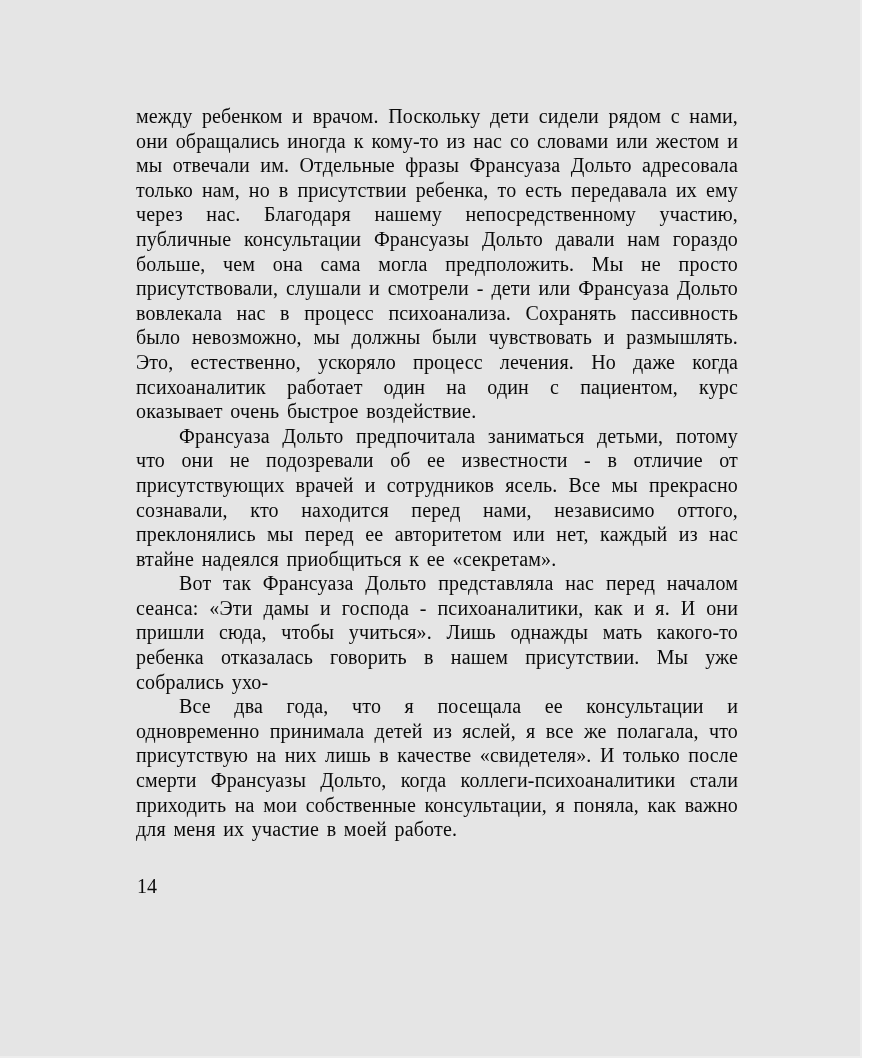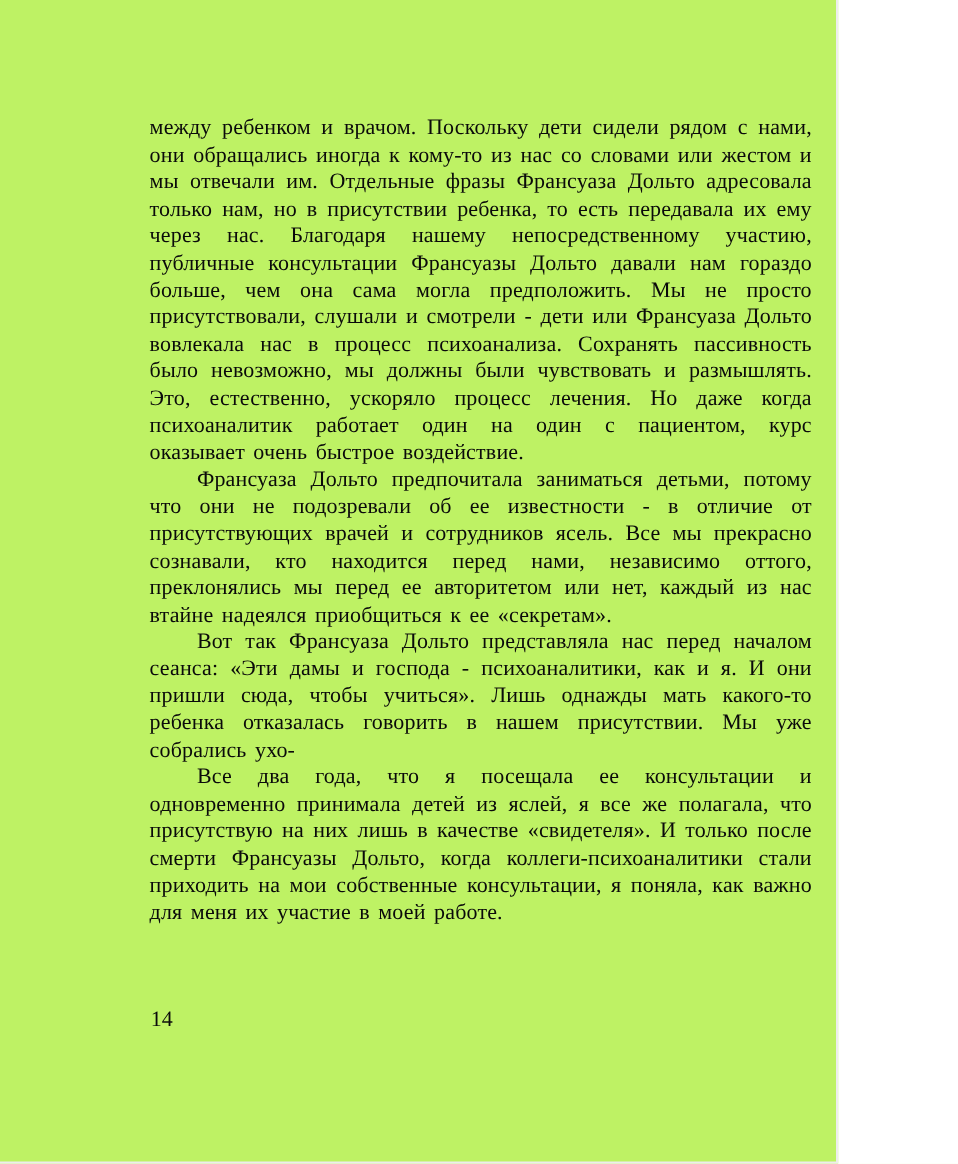--- a/index.html
+++ b/index.html
@@ -2,23 +2,23 @@
 <html><head>
 <meta charset="utf-8">
 <style>
   html, body {
     margin: 0;
     padding: 0;
     background: #ffffff;
   }
   .page {
     position: relative;
-    width: 762px;
+    width: 862px;
     height: 1058px;
-    background: #bef264;
+    background: #e5e5e5;
     overflow: hidden;
     font-family: "Liberation Serif", "DejaVu Serif", serif;
     color: #0a0a0a;
     box-shadow: inset -2px -2px 0 #ededed;
   }
   .text-block {
     position: absolute;
     left: 136px;
     top: 104px;
     width: 602px;
@@ -35,21 +35,20 @@
   }
   .para.no-indent {
     text-indent: 0;
   }
   .page-number {
     position: absolute;
     left: 137px;
     top: 874px;
     font-size: 20px;
     line-height: 24px;
-    margin-top: 41px;
   }
 </style>
 </head>
 <body>
 
 <div class="page">
   <div class="text-block">
     <p class="para no-indent">между ребенком и врачом. Поскольку дети сидели рядом с нами, они обращались иногда к кому-то из нас со словами или жестом и мы отвечали им. Отдельные фразы Франсуаза Дольто адресовала только нам, но в присутствии ребенка, то есть передавала их ему через нас. Благодаря нашему непосредственному участию, публичные консультации Франсуазы Дольто давали нам гораздо больше, чем она сама могла предположить. Мы не просто присутствовали, слушали и смотрели - дети или Франсуаза Дольто вовлекала нас в процесс психоанализа. Сохранять пассивность было невозможно, мы должны были чувствовать и размышлять. Это, естественно, ускоряло процесс лечения. Но даже когда психоаналитик работает один на один с пациентом, курс оказывает очень быстрое воздействие.</p>
     <p class="para">Франсуаза Дольто предпочитала заниматься детьми, потому что они не подозревали об ее известности - в отличие от присутствующих врачей и сотрудников ясель. Все мы прекрасно сознавали, кто находится перед нами, независимо оттого, преклонялись мы перед ее авторитетом или нет, каждый из нас втайне надеялся приобщиться к ее «секретам».</p>
     <p class="para">Вот так Франсуаза Дольто представляла нас перед началом сеанса: «Эти дамы и господа - психоаналитики, как и я. И они пришли сюда, чтобы учиться». Лишь однажды мать какого-то ребенка отказалась говорить в нашем присутствии. Мы уже собрались ухо-</p>

